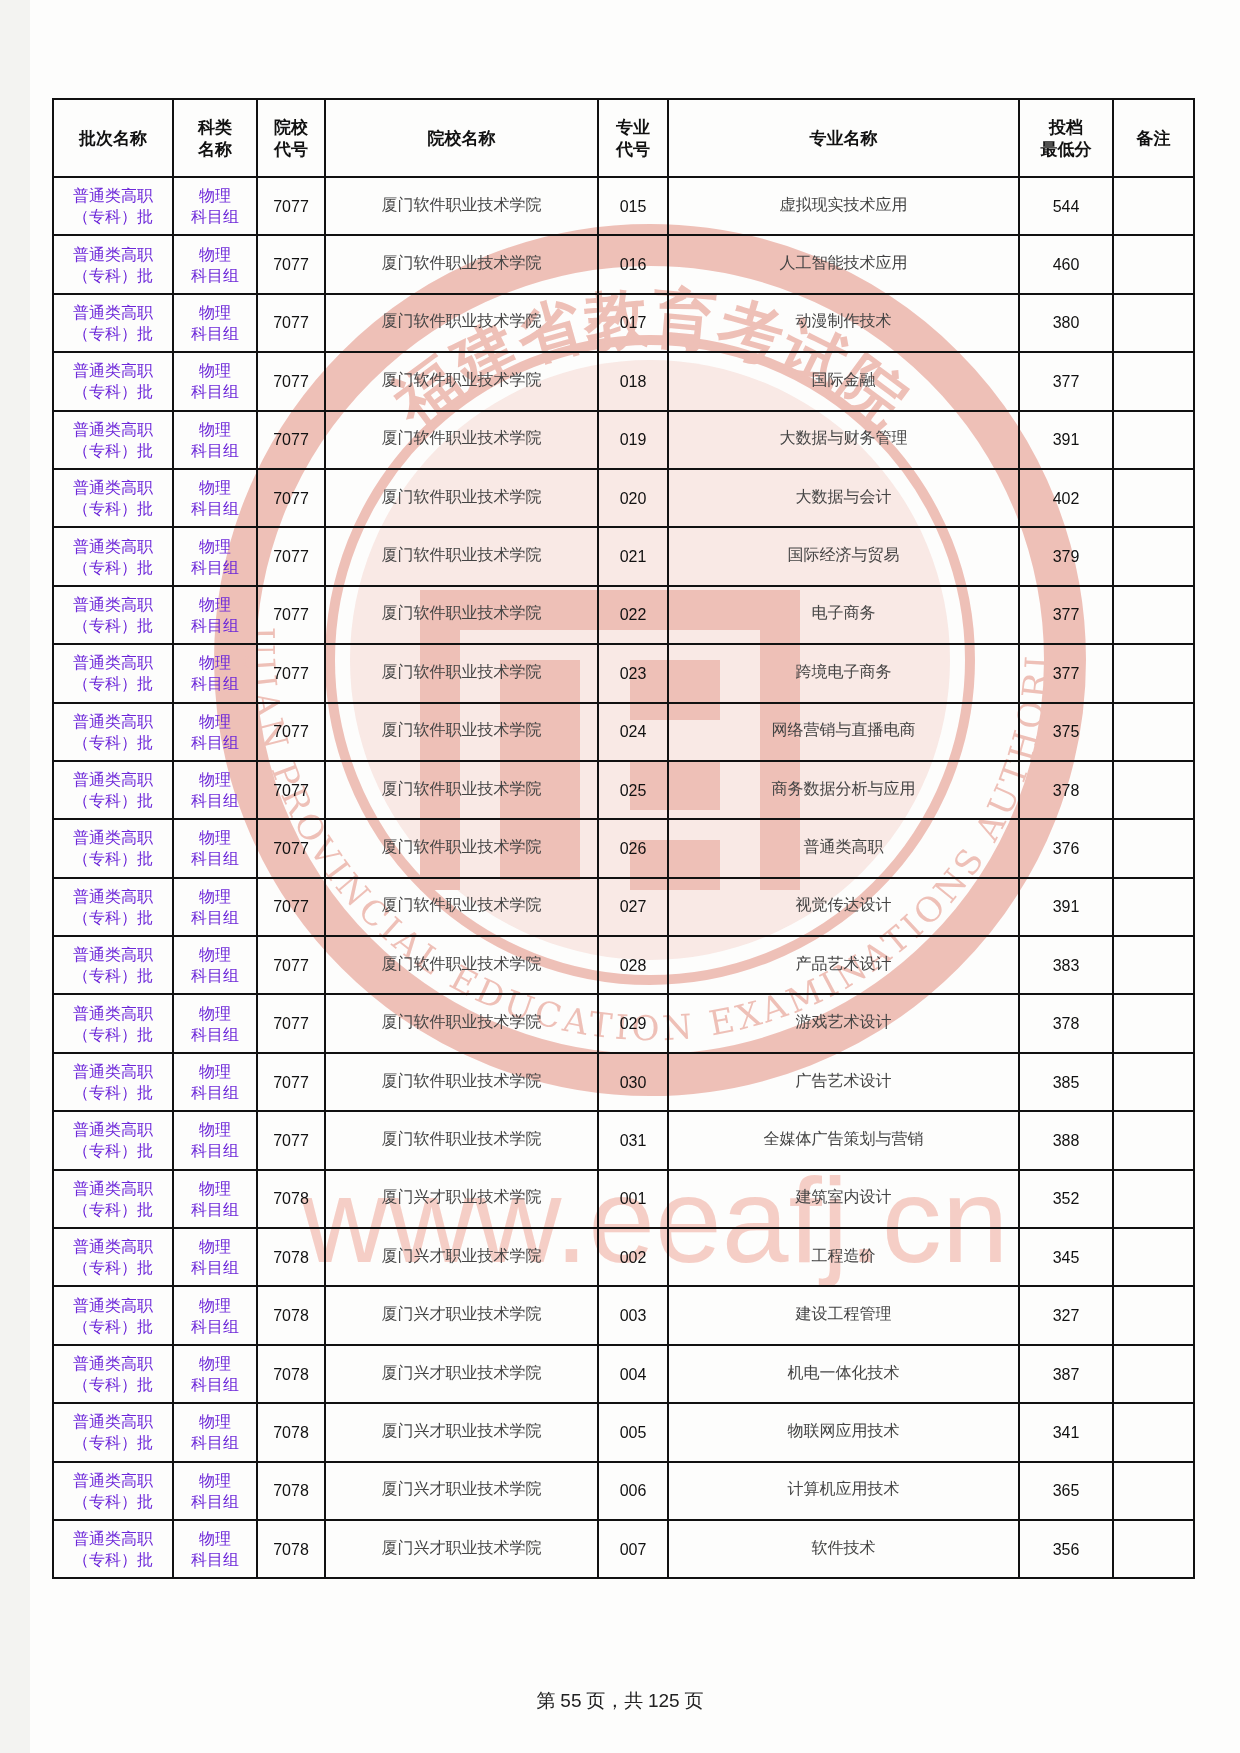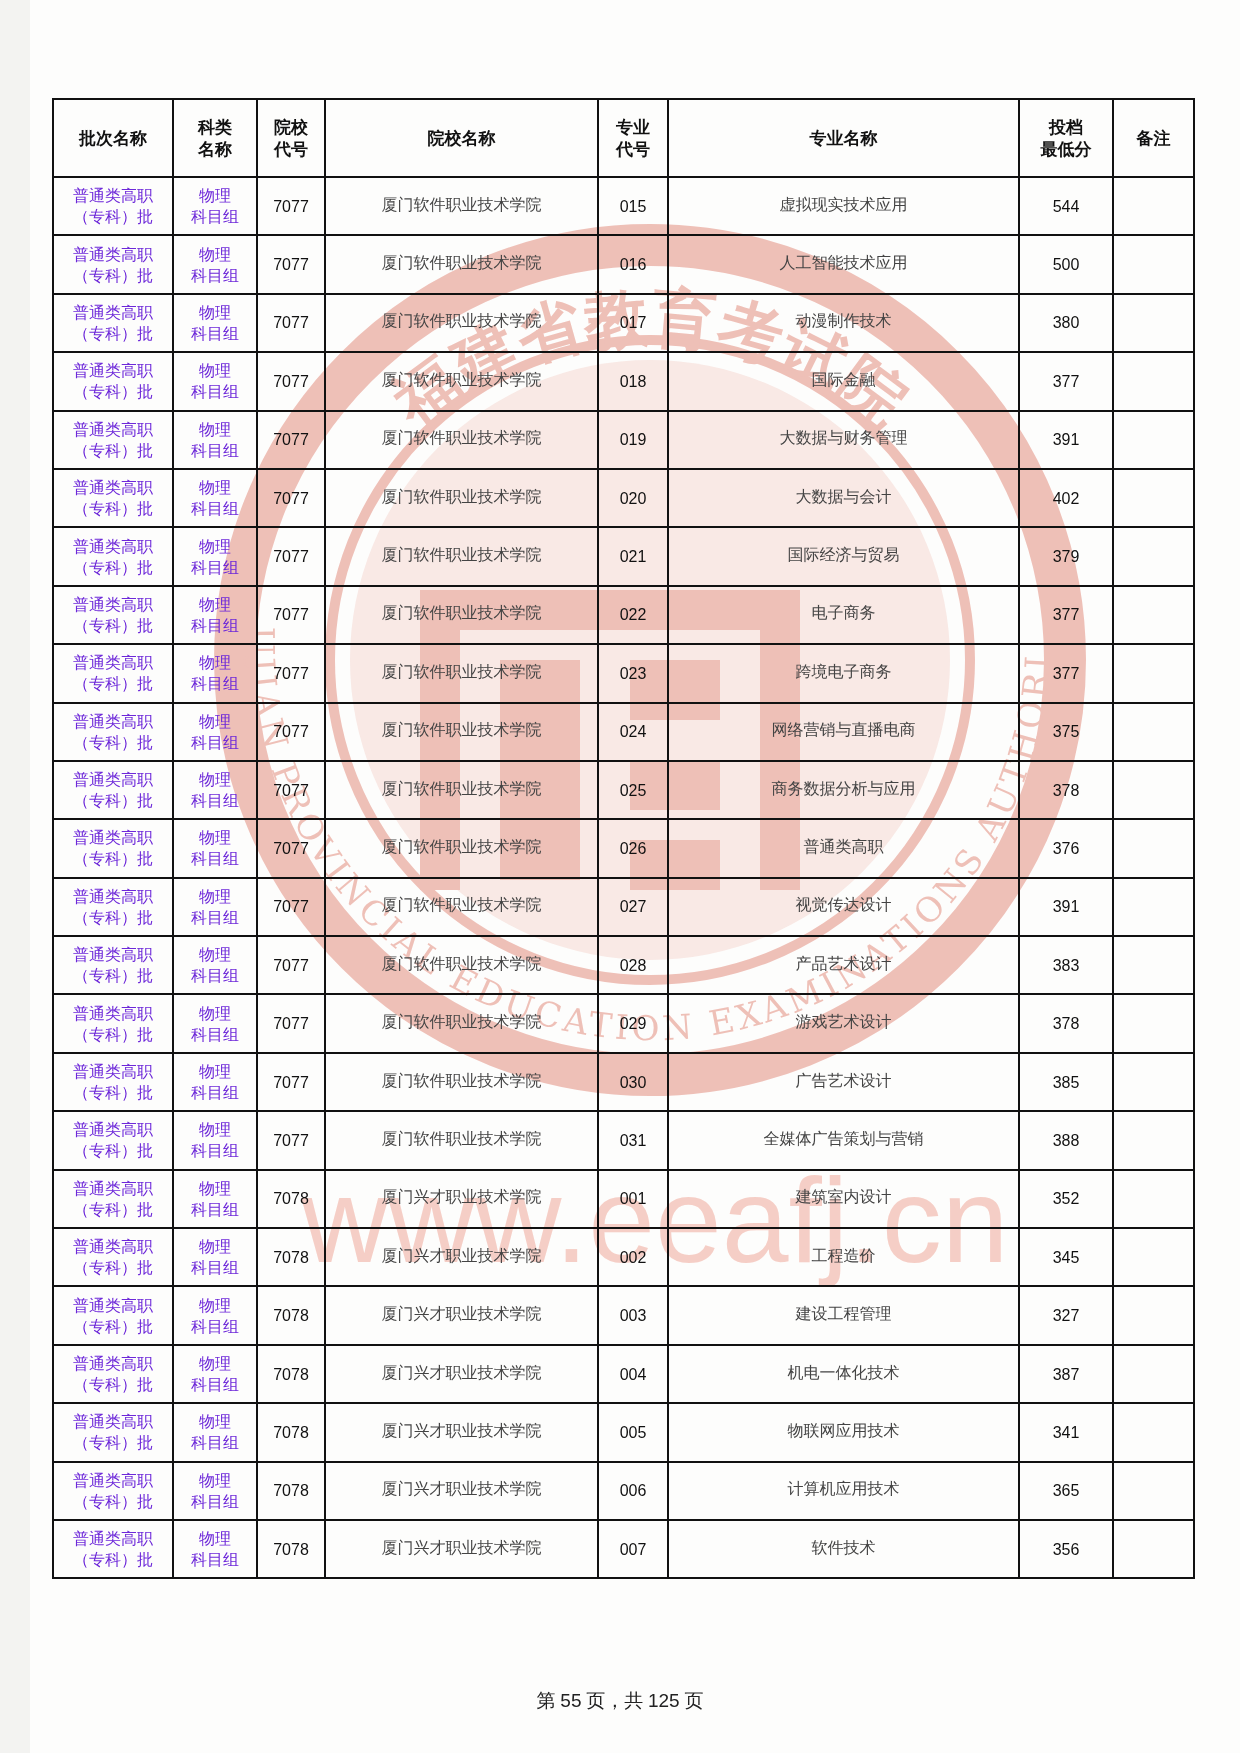--- a/index.html
+++ b/index.html
@@ -133,21 +133,21 @@
     <td class="score">544</td>
     <td class="remark"></td>
   </tr>
       <tr>
     <td class="batch"><span>普通类高职</span><br><span>（专科）批</span></td>
     <td class="subj"><span>物理</span><br><span>科目组</span></td>
     <td class="code">7077</td>
     <td class="school">厦门软件职业技术学院</td>
     <td class="mcode">016</td>
     <td class="major">人工智能技术应用</td>
-    <td class="score">500</td>
+    <td class="score">460</td>
     <td class="remark"></td>
   </tr>
       <tr>
     <td class="batch"><span>普通类高职</span><br><span>（专科）批</span></td>
     <td class="subj"><span>物理</span><br><span>科目组</span></td>
     <td class="code">7077</td>
     <td class="school">厦门软件职业技术学院</td>
     <td class="mcode">017</td>
     <td class="major">动漫制作技术</td>
     <td class="score">380</td>

